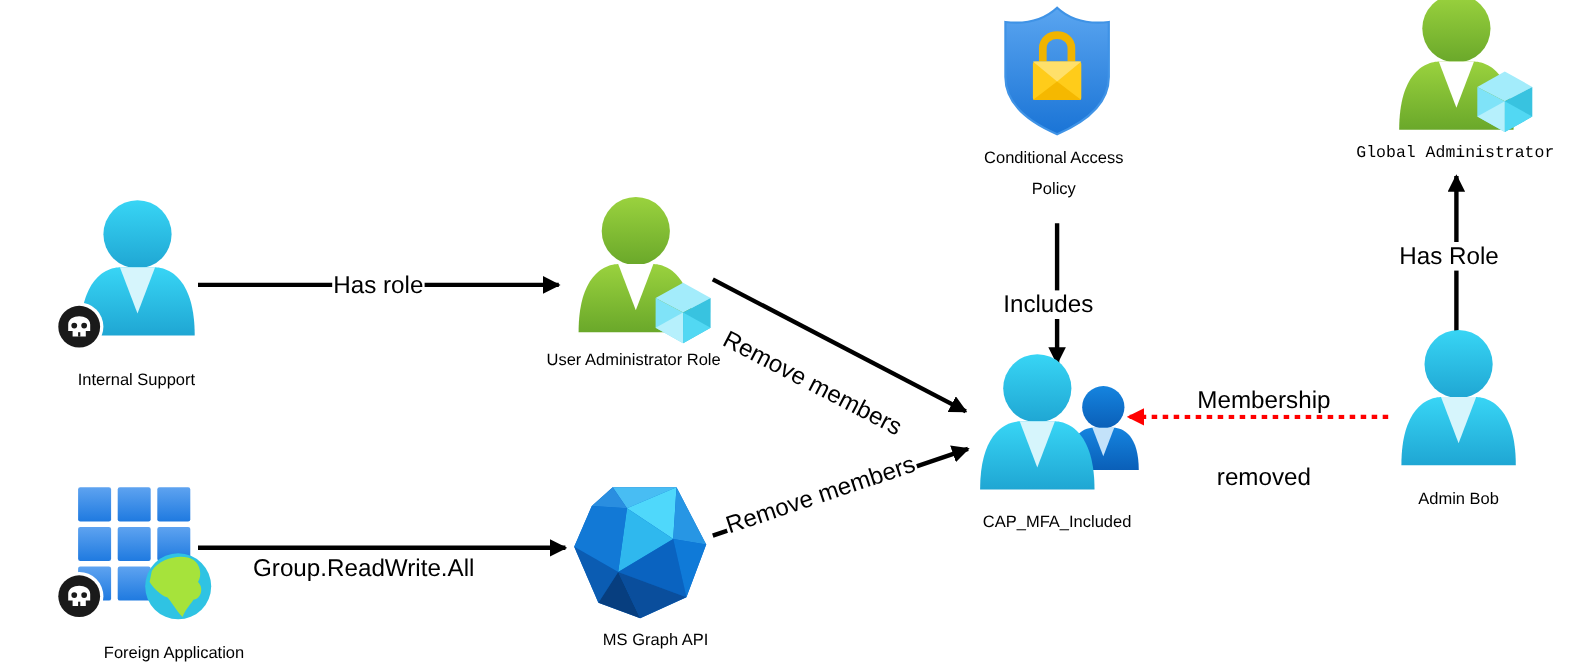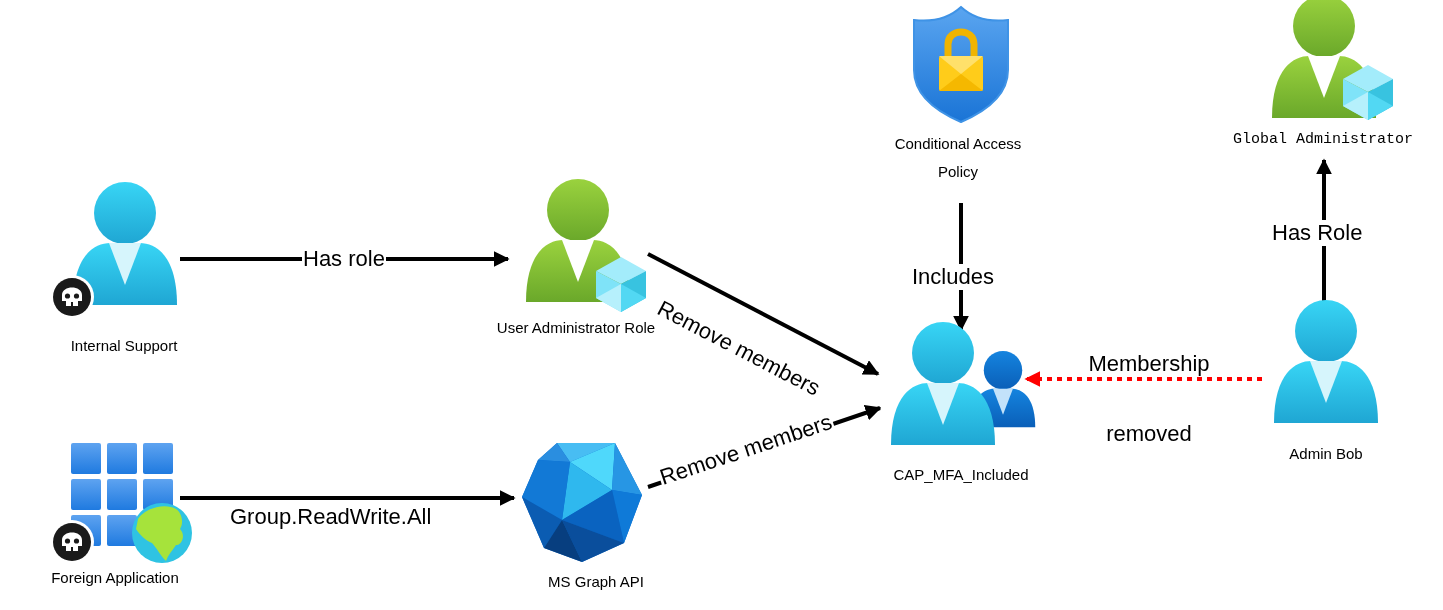--- a/index.html
+++ b/index.html
@@ -180,21 +180,21 @@
 
   <g>
     <g transform="translate(1326,363)">
         <use href="#personCyan"></use>
       </g>
   </g>
 </svg>
 
 <div class="label" style="left:26px; top:332px; width:196px;">Internal Support</div>
 <div class="label" style="left:446px; top:314px; width:260px;">User Administrator Role</div>
-<div class="label" style="left:8px; top:564px; width:214px;">Foreign Application</div>
+<div class="label" style="left:8px; top:580px; width:214px;text-align:right;">Foreign Application</div>
 <div class="label" style="left:496px; top:568px; width:200px;">MS Graph API</div>
 <div class="label" style="left:848px; top:130px; width:220px;">Conditional Access</div>
 <div class="label" style="left:848px; top:158px; width:220px;">Policy</div>
 <div class="label" style="left:846px; top:461px; width:230px;">CAP_MFA_Included</div>
 <div class="label" style="left:1210px; top:126px; width:226px;font-family:Liberation Mono, monospace;">Global Administrator</div>
 <div class="label" style="left:1256px; top:440px; width:140px;">Admin Bob</div>
 
 <div class="edge-label" style="left:302px; top:246px;">Has role</div>
 <div class="edge-label" style="left:229px; top:504px;">Group.ReadWrite.All</div>
 <div class="edge-label" style="left:664px; top:295px; transform:rotate(27.5deg); transform-origin:0 0;">Remove members</div>

